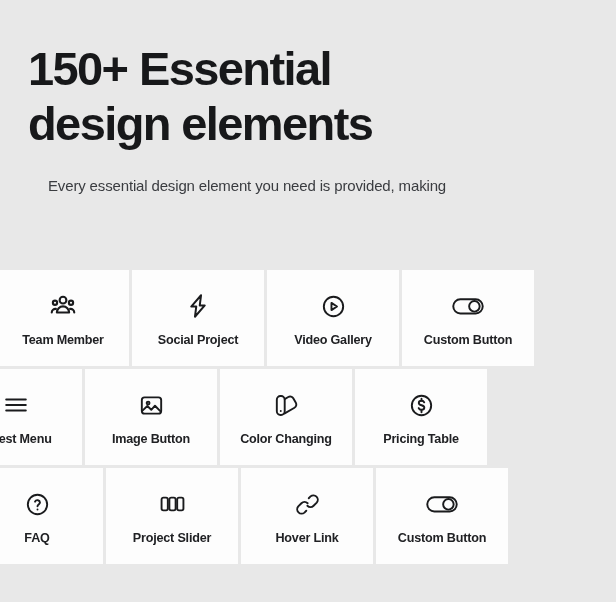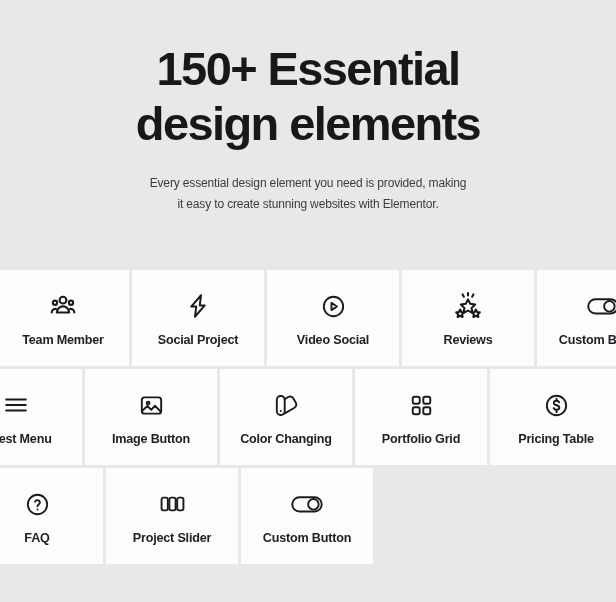--- a/index.html
+++ b/index.html
@@ -12,37 +12,37 @@
     background: #e8e8e8;
     font-family: "Liberation Sans", sans-serif;
     overflow: hidden;
     position: relative;
     -webkit-font-smoothing: antialiased;
   }
 
   
   .hero {
     padding-top: 42px;
-    text-align: center;
+    text-align: left;
   }
   .hero-title {
     font-size: 47px;
     line-height: 1.16;
     font-weight: 700;
     letter-spacing: -1.6px;
     color: #17181a;
     margin: 0 auto;
     max-width: 560px;
   }
   .hero-title .line {
     display: block;
   }
   .hero-sub {
     margin: 22px auto 0 auto;
-    font-size: 12px;
+    font-size: 15px;
     line-height: 1.72;
     color: #3a3c40;
     letter-spacing: -0.15px;
     max-width: 520px;
   }
   .hero-sub .line {
     display: block;
   }
 
   
@@ -98,21 +98,20 @@
 </head>
 <body>
 
 <div class="hero">
   <h1 class="hero-title">
     <span class="line">150+ Essential</span>
     <span class="line">design elements</span>
   </h1>
   <p class="hero-sub">
     <span class="line">Every essential design element you need is provided, making</span>
-    <span class="line">it easy to create stunning websites with Elementor.</span>
   </p>
 </div>
 
 <div class="rows">
   <div class="row row-1">
       <div class="card">
         <div class="card-icon">
           <svg width="30" height="30" viewBox="0 0 24 24">
        <circle cx="12" cy="7.3" r="2.7" fill="none" stroke="currentColor" stroke-width="1.7" stroke-linecap="round" stroke-linejoin="round"></circle>
        <circle cx="5.6" cy="9.4" r="1.7" fill="none" stroke="currentColor" stroke-width="1.7" stroke-linecap="round" stroke-linejoin="round"></circle>
@@ -132,32 +131,21 @@
         </div>
         <div class="card-label">Social Project</div>
       </div>
       <div class="card">
         <div class="card-icon">
           <svg width="27" height="27" viewBox="0 0 24 24">
        <circle cx="12" cy="12" r="8.6" fill="none" stroke="currentColor" stroke-width="1.7" stroke-linecap="round" stroke-linejoin="round"></circle>
        <path d="M10.2 8.8 15.1 12l-4.9 3.2z" fill="none" stroke="currentColor" stroke-width="1.7" stroke-linecap="round" stroke-linejoin="round"></path>
      </svg>
         </div>
-        <div class="card-label">Video Social</div>
-      </div>
-      <div class="card">
-        <div class="card-icon">
-          <svg width="32" height="30" viewBox="0 0 26 24">
-       <path d="M13 6.6l1.8 3.6 4 .6-2.9 2.8.7 4-3.6-1.9-3.6 1.9.7-4-2.9-2.8 4-.6z" fill="none" stroke="currentColor" stroke-width="1.7" stroke-linecap="round" stroke-linejoin="round"></path>
-       <path d="M6.6 14.9l1 2 2.2.3-1.6 1.5.4 2.2-2-1-2 1 .4-2.2-1.6-1.5 2.2-.3z" fill="none" stroke="currentColor" stroke-width="1.7" stroke-linecap="round" stroke-linejoin="round"></path>
-       <path d="M19.4 14.9l1 2 2.2.3-1.6 1.5.4 2.2-2-1-2 1 .4-2.2-1.6-1.5 2.2-.3z" fill="none" stroke="currentColor" stroke-width="1.7" stroke-linecap="round" stroke-linejoin="round"></path>
-       <path d="M13 1.4v2.1M8.6 2.6l1 1.9M17.4 2.6l-1 1.9" fill="none" stroke="currentColor" stroke-width="1.7" stroke-linecap="round" stroke-linejoin="round"></path>
-     </svg>
-        </div>
-        <div class="card-label">Reviews</div>
+        <div class="card-label">Video Gallery</div>
       </div>
       <div class="card">
         <div class="card-icon">
           <svg width="32" height="24" viewBox="0 0 28 18">
        <rect x="1.1" y="3.1" width="25.8" height="12.4" rx="6.2" fill="none" stroke="currentColor" stroke-width="1.7" stroke-linecap="round" stroke-linejoin="round"></rect>
        <circle cx="19.6" cy="9.3" r="4.6" fill="none" stroke="currentColor" stroke-width="1.7" stroke-linecap="round" stroke-linejoin="round"></circle>
      </svg>
         </div>
         <div class="card-label">Custom Button</div>
       </div>
@@ -183,31 +171,20 @@
       </div>
       <div class="card">
         <div class="card-icon">
           <svg width="27" height="27" viewBox="0 0 24 24">
        <rect x="3.4" y="3.6" width="7" height="16.8" rx="3.2" fill="none" stroke="currentColor" stroke-width="1.7" stroke-linecap="round" stroke-linejoin="round"></rect>
        <path d="M10.4 6.3l3.2-1.9a3.2 3.2 0 0 1 4.4 1.2l2.3 4a3.2 3.2 0 0 1-1.2 4.4l-8.7 5" fill="none" stroke="currentColor" stroke-width="1.7" stroke-linecap="round" stroke-linejoin="round"></path>
        <circle cx="6.9" cy="16.9" r=".85" fill="currentColor" stroke="none"></circle>
      </svg>
         </div>
         <div class="card-label">Color Changing</div>
-      </div>
-      <div class="card">
-        <div class="card-icon">
-          <svg width="27" height="27" viewBox="0 0 24 24">
-       <rect x="4.2" y="4.2" width="6.2" height="6.2" rx="1.7" fill="none" stroke="currentColor" stroke-width="1.7" stroke-linecap="round" stroke-linejoin="round"></rect>
-       <rect x="13.6" y="4.2" width="6.2" height="6.2" rx="1.7" fill="none" stroke="currentColor" stroke-width="1.7" stroke-linecap="round" stroke-linejoin="round"></rect>
-       <rect x="4.2" y="13.6" width="6.2" height="6.2" rx="1.7" fill="none" stroke="currentColor" stroke-width="1.7" stroke-linecap="round" stroke-linejoin="round"></rect>
-       <rect x="13.6" y="13.6" width="6.2" height="6.2" rx="1.7" fill="none" stroke="currentColor" stroke-width="1.7" stroke-linecap="round" stroke-linejoin="round"></rect>
-     </svg>
-        </div>
-        <div class="card-label">Portfolio Grid</div>
       </div>
       <div class="card">
         <div class="card-icon">
           <svg width="27" height="27" viewBox="0 0 24 24">
        <circle cx="12" cy="12" r="8.6" fill="none" stroke="currentColor" stroke-width="1.7" stroke-linecap="round" stroke-linejoin="round"></circle>
        <path d="M14.4 9.2a2.4 2.4 0 0 0-2.4-1.4c-1.4 0-2.4.8-2.4 1.9 0 2.6 4.9 1.5 4.9 4.1 0 1.2-1.1 2-2.5 2a2.5 2.5 0 0 1-2.5-1.5" fill="none" stroke="currentColor" stroke-width="1.7" stroke-linecap="round" stroke-linejoin="round"></path>
        <path d="M12 6v1.7M12 16.2V18" fill="none" stroke="currentColor" stroke-width="1.7" stroke-linecap="round" stroke-linejoin="round"></path>
      </svg>
         </div>
         <div class="card-label">Pricing Table</div>
@@ -229,20 +206,29 @@
           <svg width="29" height="26" viewBox="0 0 26 22">
        <rect x="3.2" y="5.3" width="5.6" height="11.4" rx="1.6" fill="none" stroke="currentColor" stroke-width="1.7" stroke-linecap="round" stroke-linejoin="round"></rect>
        <rect x="10.2" y="5.3" width="5.6" height="11.4" rx="1.6" fill="none" stroke="currentColor" stroke-width="1.7" stroke-linecap="round" stroke-linejoin="round"></rect>
        <rect x="17.2" y="5.3" width="5.6" height="11.4" rx="1.6" fill="none" stroke="currentColor" stroke-width="1.7" stroke-linecap="round" stroke-linejoin="round"></rect>
      </svg>
         </div>
         <div class="card-label">Project Slider</div>
       </div>
       <div class="card">
         <div class="card-icon">
+          <svg width="27" height="27" viewBox="0 0 24 24">
+       <path d="M13.1 6.4l1.6-1.6a3.9 3.9 0 0 1 5.5 5.5l-2.8 2.8a3.9 3.9 0 0 1-5.5 0" fill="none" stroke="currentColor" stroke-width="1.7" stroke-linecap="round" stroke-linejoin="round"></path>
+       <path d="M10.9 17.6l-1.6 1.6a3.9 3.9 0 0 1-5.5-5.5l2.8-2.8a3.9 3.9 0 0 1 5.5 0" fill="none" stroke="currentColor" stroke-width="1.7" stroke-linecap="round" stroke-linejoin="round"></path>
+     </svg>
+        </div>
+        <div class="card-label">Hover Link</div>
+      </div>
+      <div class="card">
+        <div class="card-icon">
           <svg width="32" height="24" viewBox="0 0 28 18">
        <rect x="1.1" y="3.1" width="25.8" height="12.4" rx="6.2" fill="none" stroke="currentColor" stroke-width="1.7" stroke-linecap="round" stroke-linejoin="round"></rect>
        <circle cx="19.6" cy="9.3" r="4.6" fill="none" stroke="currentColor" stroke-width="1.7" stroke-linecap="round" stroke-linejoin="round"></circle>
      </svg>
         </div>
         <div class="card-label">Custom Button</div>
       </div>
     </div>
 </div>
 

